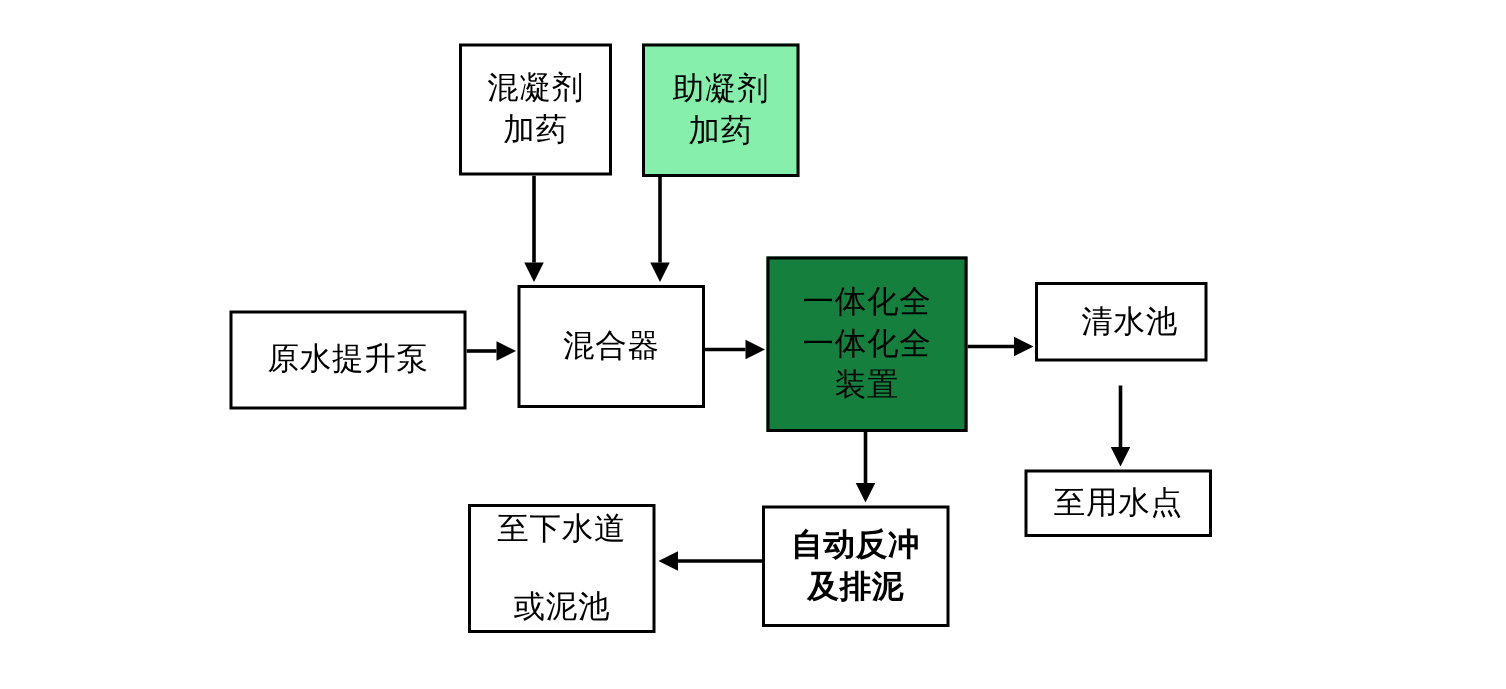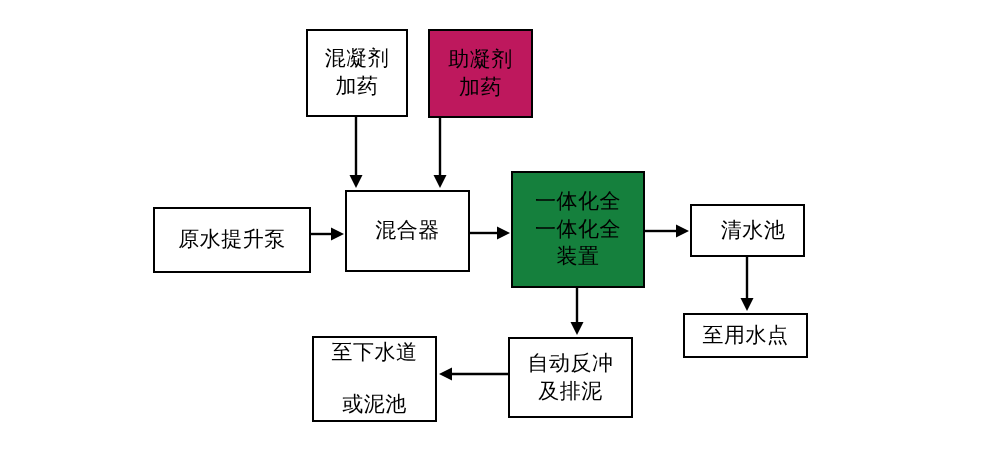--- a/index.html
+++ b/index.html
@@ -86,42 +86,42 @@
           <polygon points="452,367.5 452,380.5 439,374" fill="#000000"></polygon>
         </g>
       </g>
   </svg>
 
   <div id="nodes-layer">
       <div class="node" style="left: 306px; top: 29px; width: 102px; height: 88px; border-color: rgb(0, 0, 0); background: rgb(255, 255, 255); color: rgb(0, 0, 0);">
         <span class="line">混凝剂</span>
         <span class="line">加药</span>
       </div>
-      <div class="node" style="left: 428px; top: 29px; width: 105px; height: 89px; border-color: rgb(0, 0, 0); background: #be185d; color: rgb(0, 0, 0);">
+      <div class="node" style="left: 428px; top: 29px; width: 105px; height: 89px; border-color: rgb(0, 0, 0); background: #86efac; color: rgb(0, 0, 0);">
         <span class="line">助凝剂</span>
         <span class="line">加药</span>
       </div>
       <div class="node" style="left: 153px; top: 207px; width: 158px; height: 66px; border-color: rgb(0, 0, 0); background: rgb(255, 255, 255); color: rgb(0, 0, 0);">
         <span class="line">原水提升泵</span>
       </div>
       <div class="node" style="left: 345px; top: 190px; width: 125px; height: 82px; border-color: rgb(0, 0, 0); background: rgb(255, 255, 255); color: rgb(0, 0, 0);">
         <span class="line">混合器</span>
       </div>
       <div class="node" style="left: 511px; top: 171px; width: 134px; height: 117px; border-color: rgb(0, 0, 0); background: #15803d; color: rgb(0, 0, 0);">
         <span class="line">一体化全</span>
         <span class="line">一体化全</span>
         <span class="line">装置</span>
       </div>
-      <div class="node" style="left: 690px; top: 204px; width: 115px; height: 53px; border-color: rgb(0, 0, 0); background: rgb(255, 255, 255); color: rgb(0, 0, 0); padding-left: 11px;">
+      <div class="node" style="left: 690px; top: 188px; width: 115px; height: 53px; border-color: rgb(0, 0, 0); background: rgb(255, 255, 255); color: rgb(0, 0, 0); padding-left: 11px;">
         <span class="line">清水池</span>
       </div>
       <div class="node" style="left: 683px; top: 313px; width: 125px; height: 45px; border-color: rgb(0, 0, 0); background: rgb(255, 255, 255); color: rgb(0, 0, 0);">
         <span class="line">至用水点</span>
       </div>
-      <div class="node" style="left: 508px; top: 337px; width: 125px; height: 81px; border-color: rgb(0, 0, 0); background: rgb(255, 255, 255); color: rgb(0, 0, 0);">
+      <div class="node" style="left: 508px; top: 337px; width: 125px; height: 81px; border-color: rgb(0, 0, 0); background: rgb(255, 255, 255); color: rgb(0, 0, 0); font-weight: bold;">
         <span class="line">自动反冲</span>
         <span class="line">及排泥</span>
       </div>
       <div class="node" style="left: 312px; top: 336px; width: 125px; height: 86px; border-color: rgb(0, 0, 0); background: rgb(255, 255, 255); color: rgb(0, 0, 0); gap: 24px;">
         <span class="line">至下水道</span>
         <span class="line">或泥池</span>
       </div>
     </div>
 
 </div>

